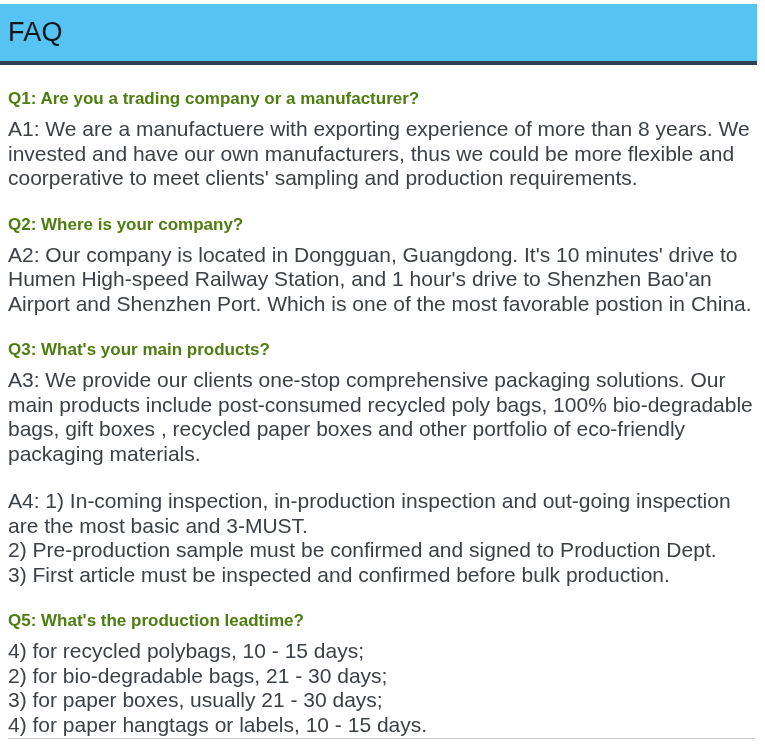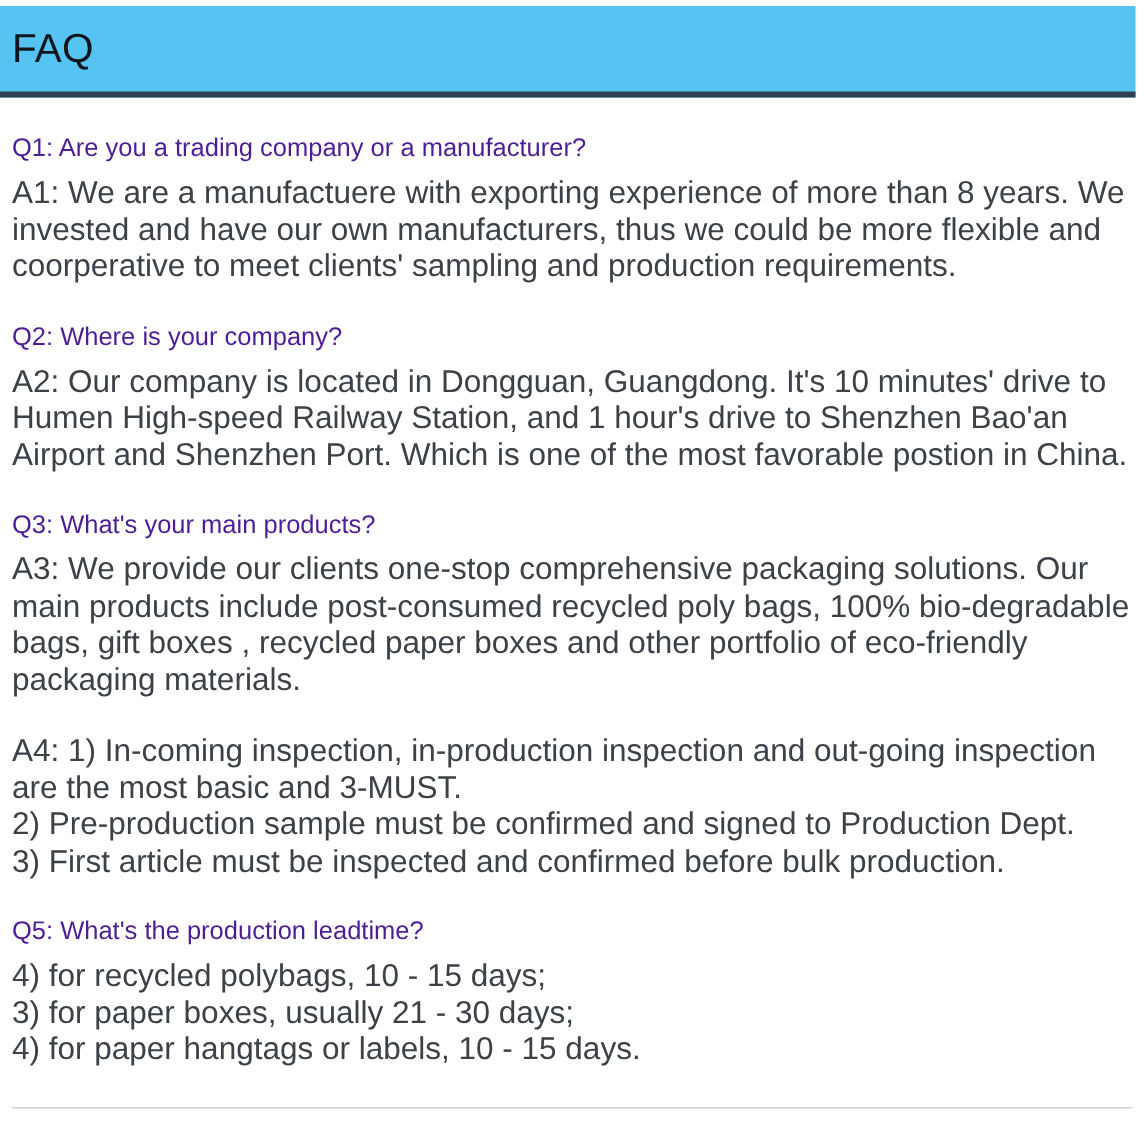--- a/index.html
+++ b/index.html
@@ -27,22 +27,22 @@
     letter-spacing: 0.2px;
   }
   .faq-content {
     padding: 23px 8px 0 8px;
   }
   .faq-item + .faq-item {
     margin-top: 23px;
   }
   .question {
     font-size: 17px;
-    font-weight: 400;
-    color: #4c1d95;
+    font-weight: 700;
+    color: #4d7c0f;
     line-height: 22px;
     margin: 0 0 7px 0;
   }
   .answer {
     font-size: 21px;
     font-weight: 400;
     color: #3C4148;
     line-height: 24.5px;
     margin: 0;
   }
@@ -83,20 +83,21 @@
 
     <section class="faq-item">
       <p class="answer">A4: 1) In-coming inspection, in-production inspection and out-going inspection are the most basic and 3-MUST.</p>
       <p class="answer">2) Pre-production sample must be confirmed and signed to Production Dept.</p>
       <p class="answer">3) First article must be inspected and confirmed before bulk production.</p>
     </section>
 
     <section class="faq-item">
       <h2 class="question">Q5: What's the production leadtime?</h2>
       <p class="answer">4) for recycled polybags, 10 - 15 days;</p>
+      <p class="answer">2) for bio-degradable bags, 21 - 30 days;</p>
       <p class="answer">3) for paper boxes, usually 21 - 30 days;</p>
       <p class="answer">4) for paper hangtags or labels, 10 - 15 days.</p>
     </section>
 
   </main>
 
   <div class="page-bottom-divider"></div>
 
 </div>
 

